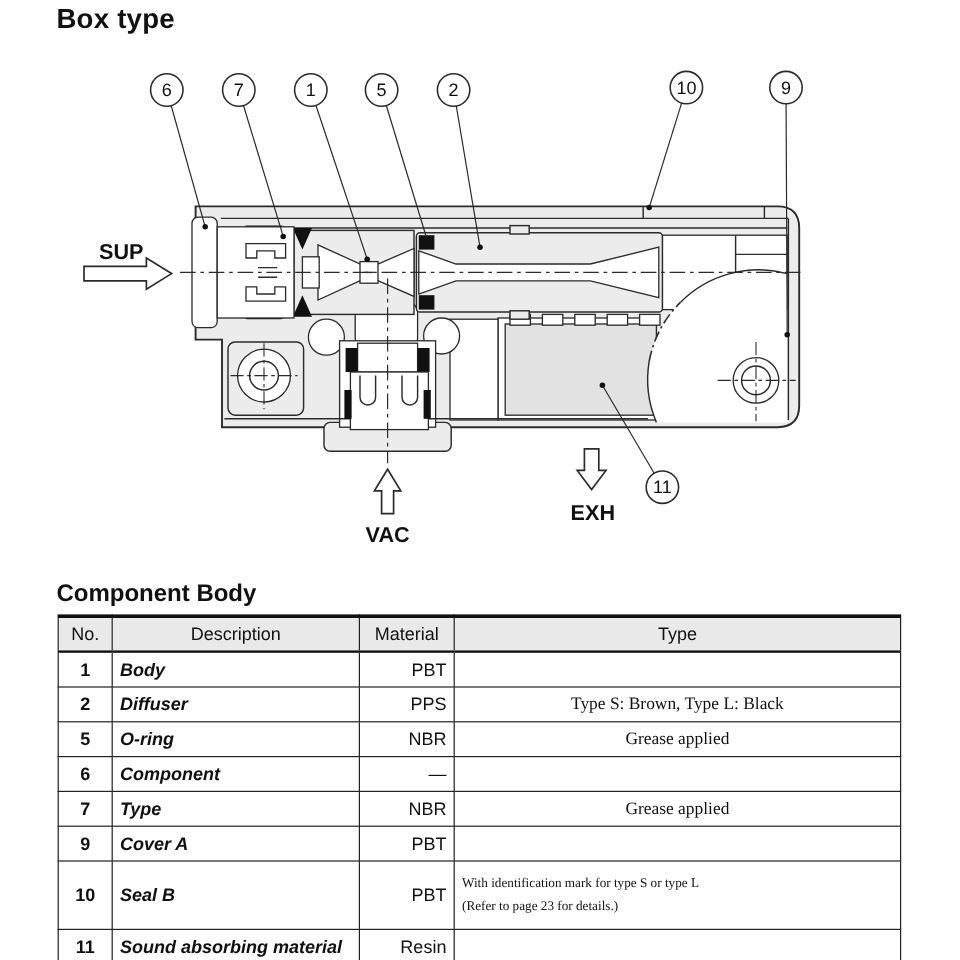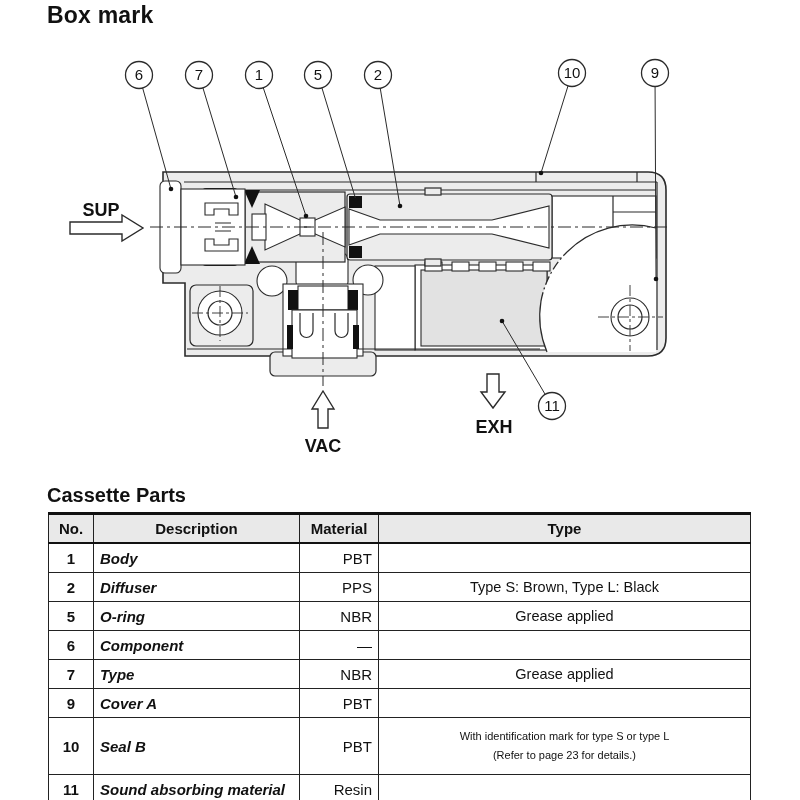--- a/index.html
+++ b/index.html
@@ -42,34 +42,34 @@
     position:absolute;left:48px;top:512px;width:703px;
     border-collapse:collapse;table-layout:fixed;
     border-top:3px solid #111;border-bottom:3px solid #111;
     font-size:15px;
   }
   table.parts th, table.parts td{
     border:1px solid #222;padding:0 6px;height:28px;
     overflow:hidden;white-space:nowrap;
   }
   table.parts thead th{
-    background:var(--table-header-bg);font-weight:bold;text-align:center;
+    background:var(--table-header-bg);font-weight:normal;text-align:center;
     height:27px;border-bottom:2px solid #111;
   }
   td.c-no{text-align:center;font-weight:bold;}
   td.c-desc{text-align:left;font-weight:bold;padding-left:9px;font-style:italic;}
   td.c-mat{text-align:right;}
-  td.c-note{text-align:center;font-size:14.5px;}
+  td.c-note{text-align:center;font-size:14.5px;font-family:Liberation Serif, serif;}
   tr.tall td{height:56px;}
-  .note-small{font-size:11px;line-height:1.7;text-align:center;white-space:nowrap;}
+  .note-small{font-size:11px;line-height:1.7;text-align:left;white-space:nowrap;}
 </style>
 </head>
 <body>
 
-<div class="page-title">Box mark</div>
+<div class="page-title">Box type</div>
 
 <svg class="diagram" width="800" height="480" viewBox="0 0 800 480">
 
   <g>
     <path class="stO" d="M163,172 H648 Q666,172 666,190 V338 Q666,356 648,356 H185 V283 H163 Z"></path>
     <rect class="gray" x="270" y="352" width="106" height="24" rx="5"></rect>
     <rect class="st" x="190" y="285" width="63" height="61" rx="6"></rect>
   </g>
 
   <g>
@@ -215,21 +215,21 @@
   <polygon class="arrow" points="70,222 122,222 122,215 143,228 122,241 122,234 70,234"></polygon>
   <text class="port-t" x="101" y="216">SUP</text>
 
   <polygon class="arrow" points="323,391 334,409 328,409 328,428 318,428 318,409 312,409"></polygon>
   <text class="port-t" x="323" y="452">VAC</text>
 
   <polygon class="arrow" points="487,374 499,374 499,392 505,392 493,408 481,392 487,392"></polygon>
   <text class="port-t" x="494" y="433">EXH</text>
 </svg>
 
-<div class="section-heading">Cassette Parts</div>
+<div class="section-heading">Component Body</div>
 
 <table class="parts">
   <colgroup>
       <col style="width:45px">
       <col style="width:206px">
       <col style="width:79px">
       <col>
     </colgroup>
   <thead>
     <tr>

